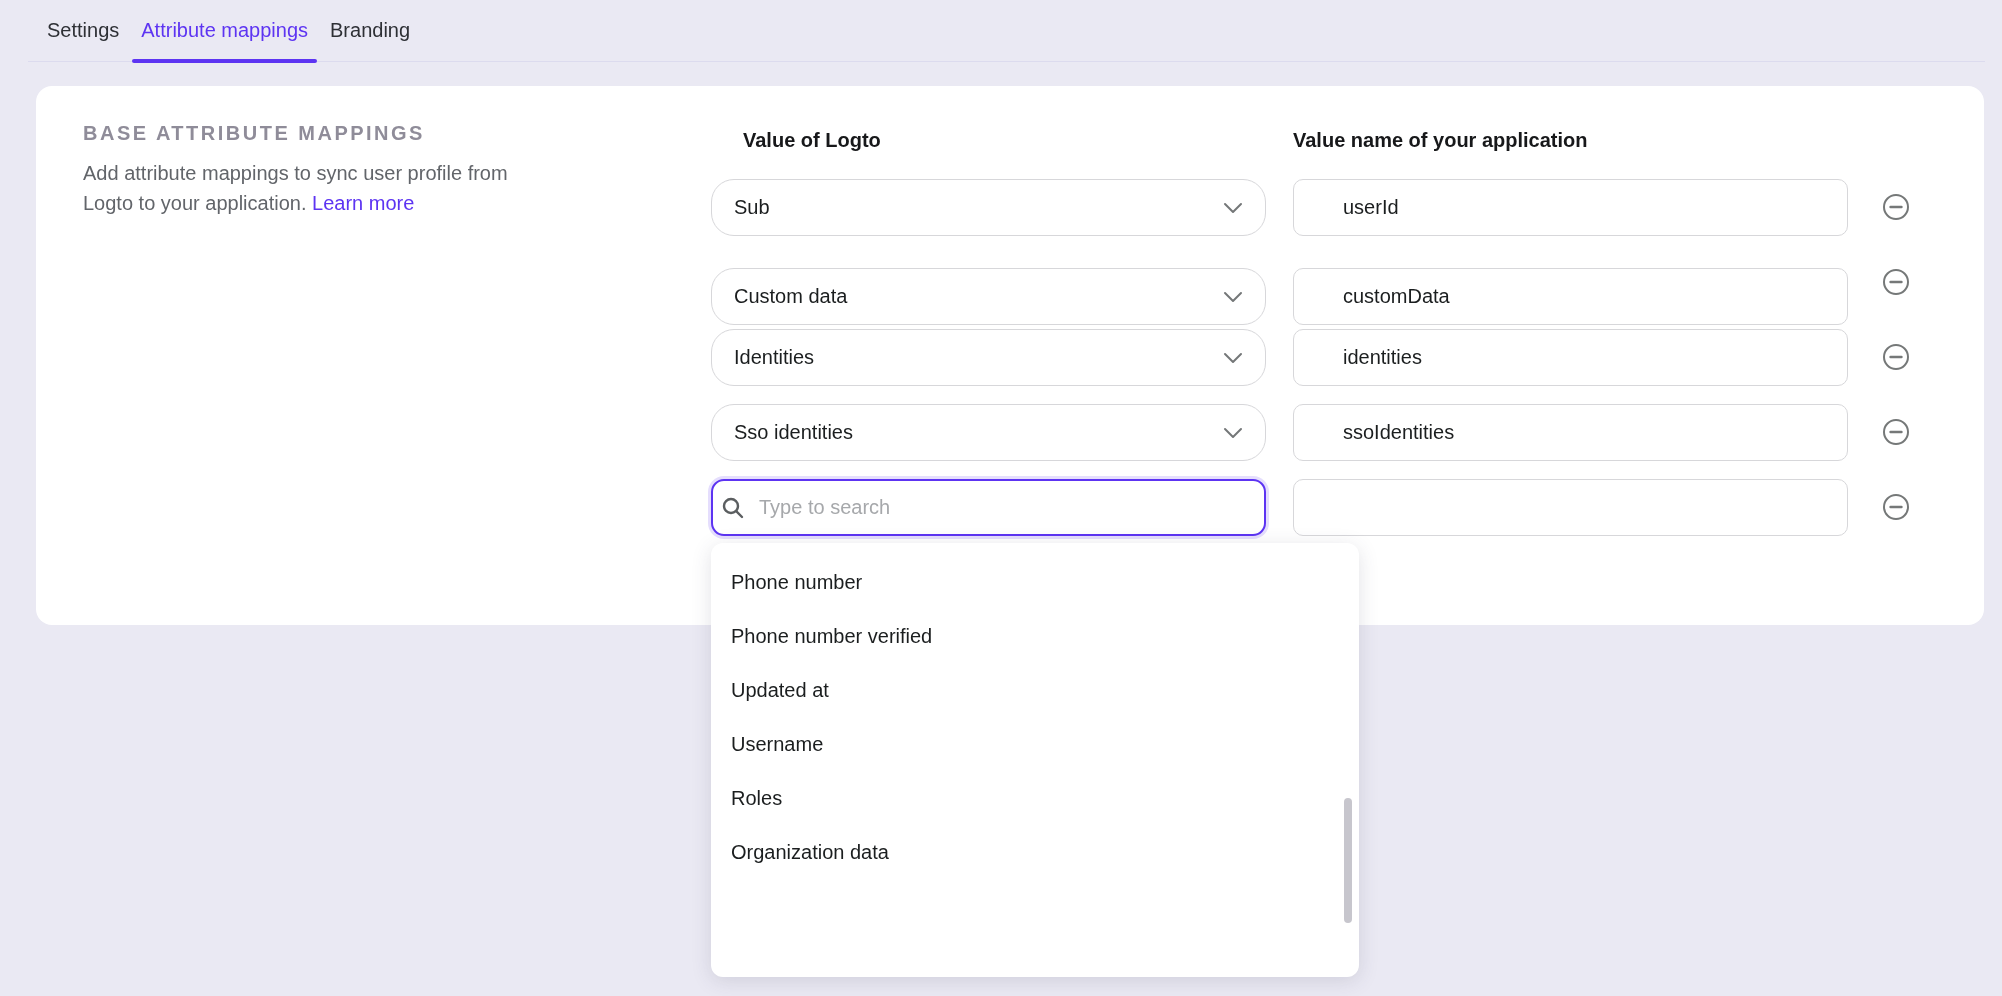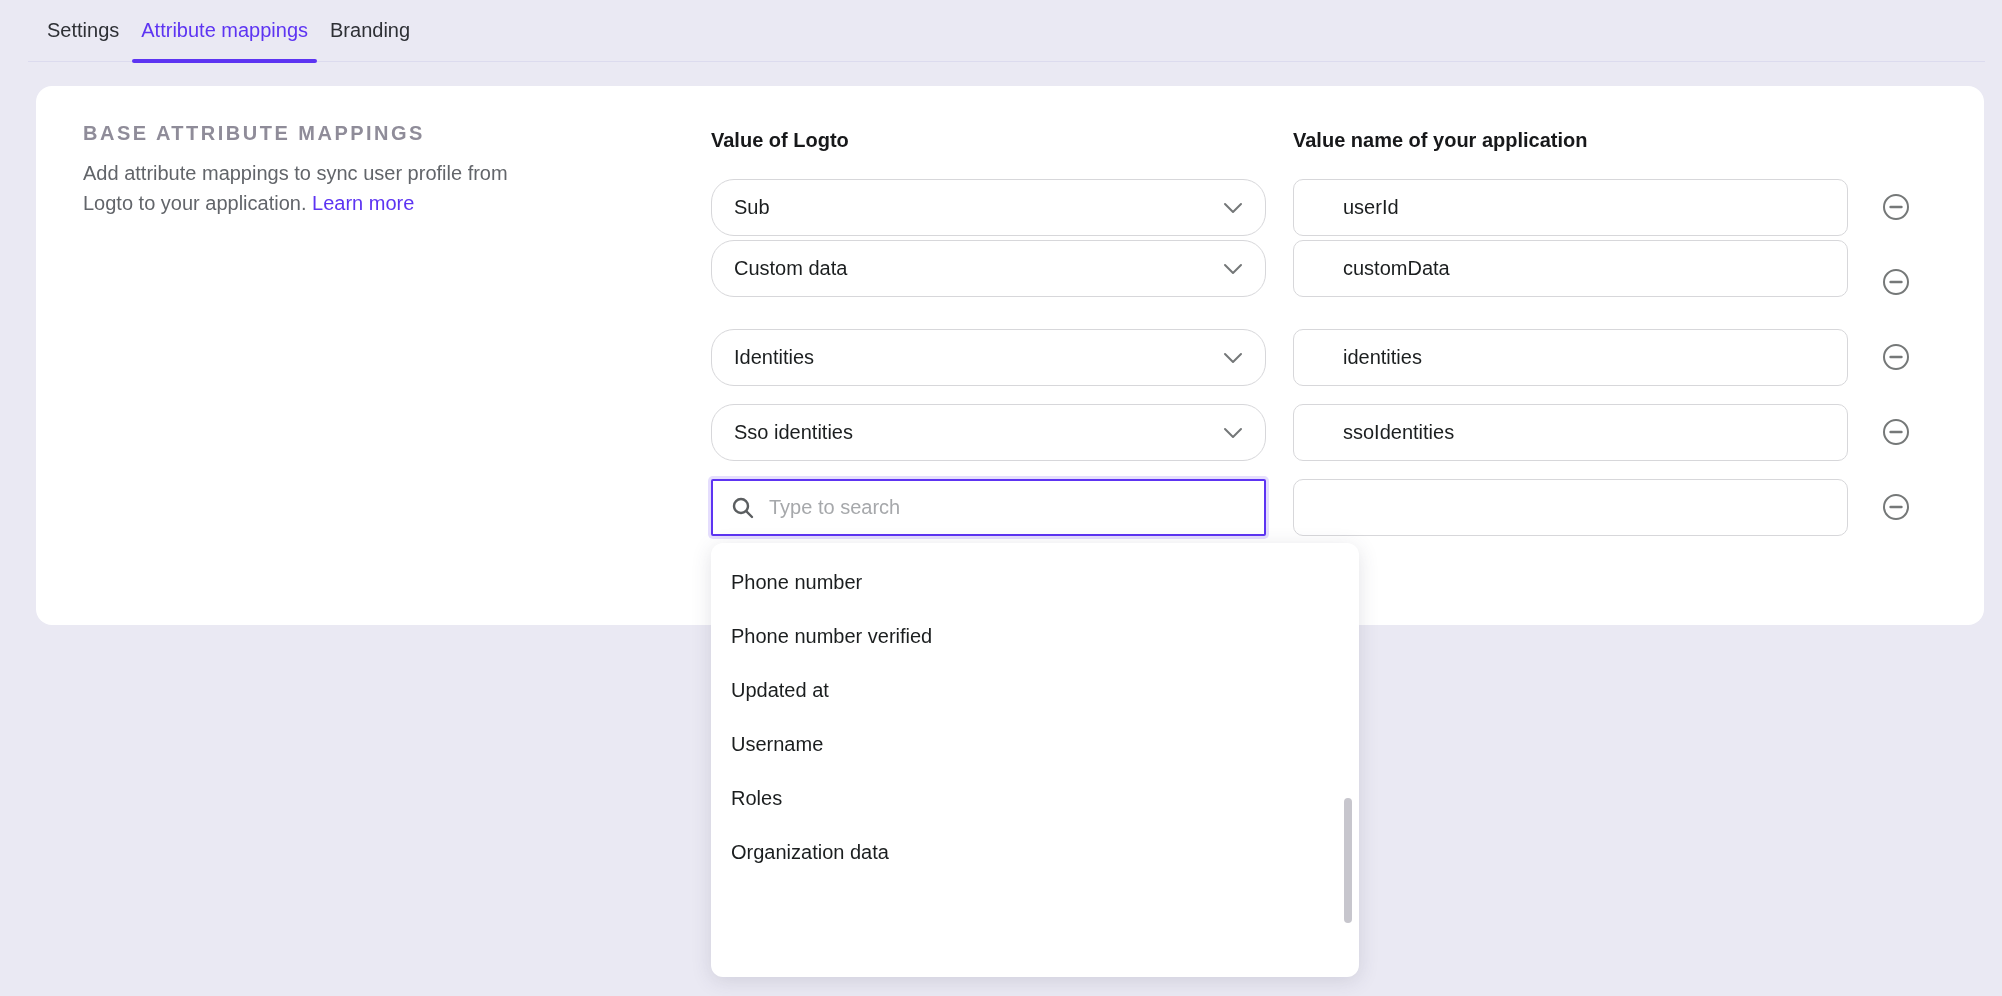--- a/index.html
+++ b/index.html
@@ -47,50 +47,50 @@
     font-size:20px;font-weight:700;letter-spacing:2.5px;color:#8f8c99;
   }
   .section-desc{
     position:absolute;left:83px;top:158px;width:480px;
     font-size:20px;line-height:30px;color:#62656a;
   }
   .learn-more{color:var(--accent);text-decoration:none;cursor:pointer;}
   .col-header{
     position:absolute;top:129px;font-size:20px;font-weight:600;color:#17181a;
   }
-  .col-header.left{left:711px;}
+  .col-header.left{left:743px;}
   .col-header.right{left:1293px;}
   
   .select-box,.text-box{
     position:absolute;width:555px;height:57px;
     background:#fff;border:1px solid var(--border);border-radius:10px;
     display:flex;align-items:center;
     font-size:20px;color:var(--text);
   }
   .select-box{left:711px;padding:4px 22px;justify-content:space-between;cursor:pointer;border-radius:23px;}
   .text-box{left:1293px;padding-left:27px;}
   .text-box input{
     width:100%;height:100%;border:none;outline:none;background:transparent;
     font-family:inherit;font-size:20px;color:var(--text);padding:0 22px;
     border-radius:10px;
   }
-  .row1{top:179px;} .row2{top:240px;} .row3{top:329px;} .row4{top:404px;} .row5{top:479px;}
+  .row1{top:179px;} .row2{top:268px;} .row3{top:329px;} .row4{top:404px;} .row5{top:479px;}
   .chevron{flex:0 0 auto;display:block;}
   
   .minus-btn{
     position:absolute;left:1882px;width:28px;height:28px;
     background:transparent;border:none;cursor:pointer;padding:0;
   }
   .m1{top:193px;} .m2{top:268px;} .m3{top:343px;} .m4{top:418px;} .m5{top:493px;}
   
   .search-box{
     position:absolute;left:711px;top:479px;width:555px;height:57px;
-    background:#fff;border:2px solid var(--accent);border-radius:2px;
+    background:#fff;border:2px solid var(--accent);border-radius:13px;
     box-shadow:0 0 0 3px rgba(93,52,242,0.16);
-    display:flex;align-items:center;padding:0 18px;gap:14px;
+    display:flex;align-items:center;padding:0 8px;gap:14px;
   }
   .search-box input{
     flex:1;border:none;outline:none;background:transparent;
     font-family:inherit;font-size:20px;color:var(--text);
   }
   .search-box input::placeholder{color:#a6a8ab;}
   
   .dropdown-panel{
     position:absolute;left:711px;top:543px;width:648px;height:434px;
     background:#fff;border-radius:12px;

